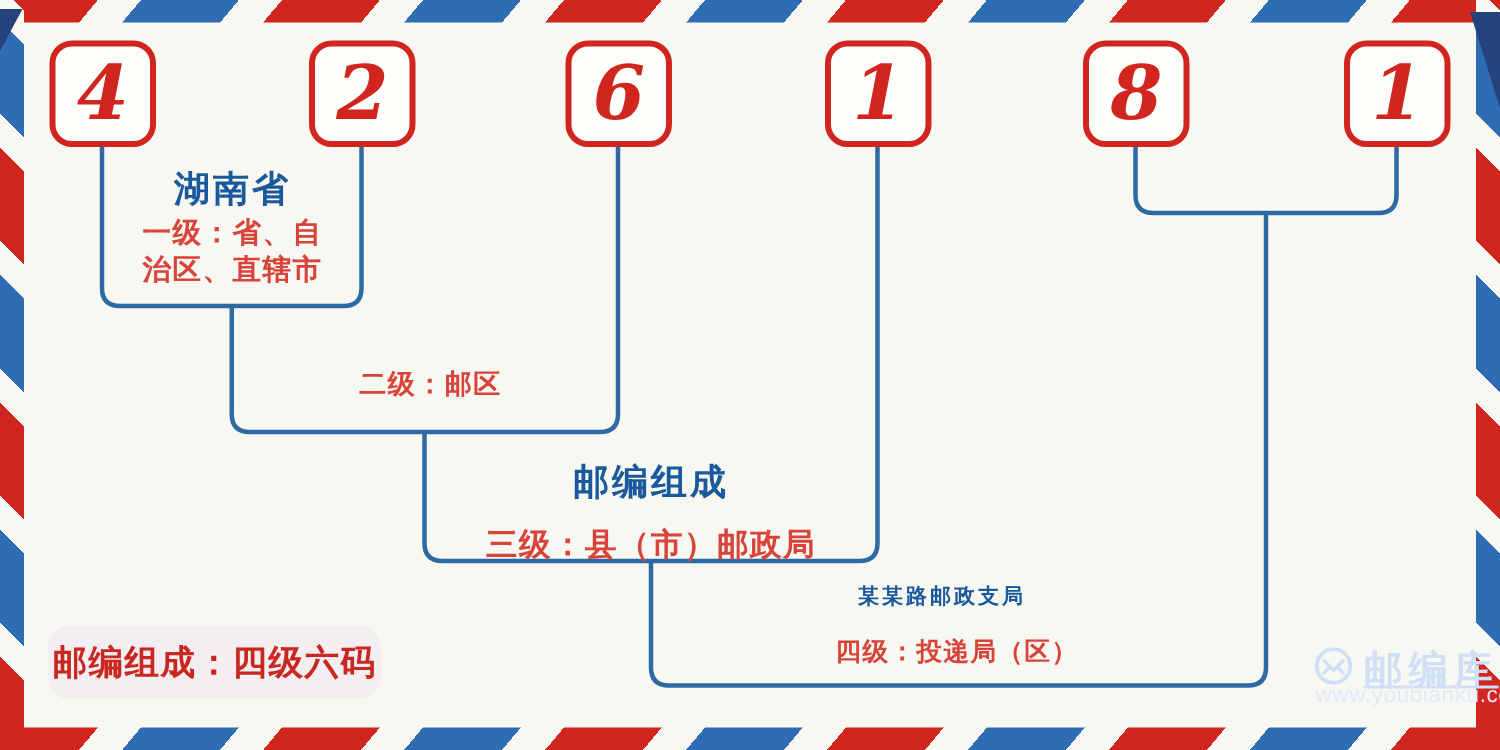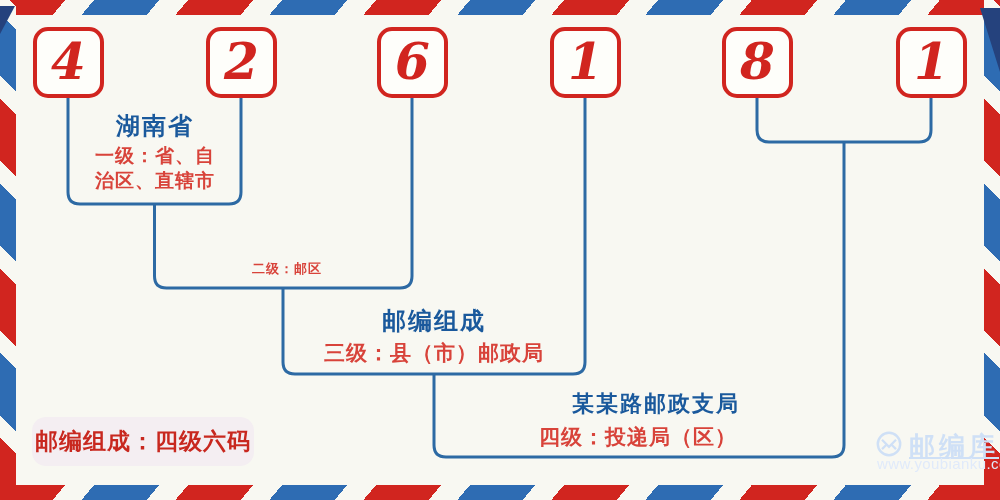--- a/index.html
+++ b/index.html
@@ -54,26 +54,26 @@
   
   .lbl{position:absolute;z-index:5;white-space:nowrap;transform:translateX(-50%);text-align:center;}
   .place{
     color:#1a599c;font-weight:bold;
     font-family:"DejaVu Serif","Liberation Serif",serif;
     letter-spacing:2px;
   }
   .levtext{color:#d8433a;font-weight:bold;letter-spacing:1px;}
   .lbl-hunan{left:155px;top:110px;font-size:24px;}
   .lbl-level1{left:155px;top:143px;font-size:19px;line-height:25px;}
-  .lbl-level2{left:287px;top:260px;font-size:13px;}
+  .lbl-level2{left:287px;top:244px;font-size:18px;}
   .lbl-qiyang{left:434px;top:305px;font-size:24px;}
-  .lbl-level3{left:434px;top:339px;font-size:21px;}
+  .lbl-level3{left:434px;top:349px;font-size:21px;}
   .lbl-delivery{left:844px;top:109px;font-size:21px;letter-spacing:3px;}
-  .lbl-branch{left:656px;top:389px;font-size:22px;}
-  .lbl-level4{left:638px;top:423px;font-size:21px;}
+  .lbl-branch{left:628px;top:389px;font-size:14px;}
+  .lbl-level4{left:638px;top:423px;font-size:17px;}
 
   
   .badge{
     position:absolute;left:32px;top:417px;width:222px;height:49px;
     background:#f4eef2;border-radius:14px;z-index:5;
     display:flex;align-items:center;justify-content:center;
   }
   .badge-text{
     color:#c8281f;font-weight:bold;font-size:23px;letter-spacing:1px;
     font-family:"DejaVu Serif","Liberation Serif",serif;

